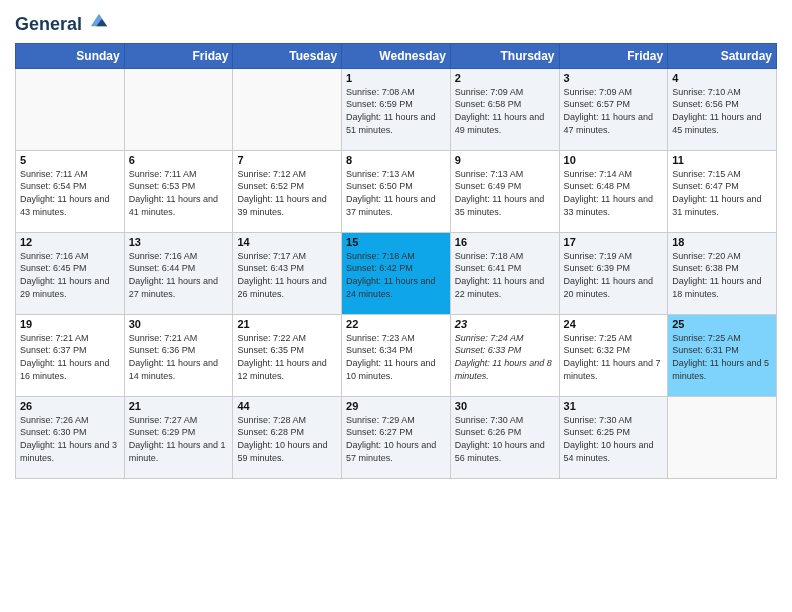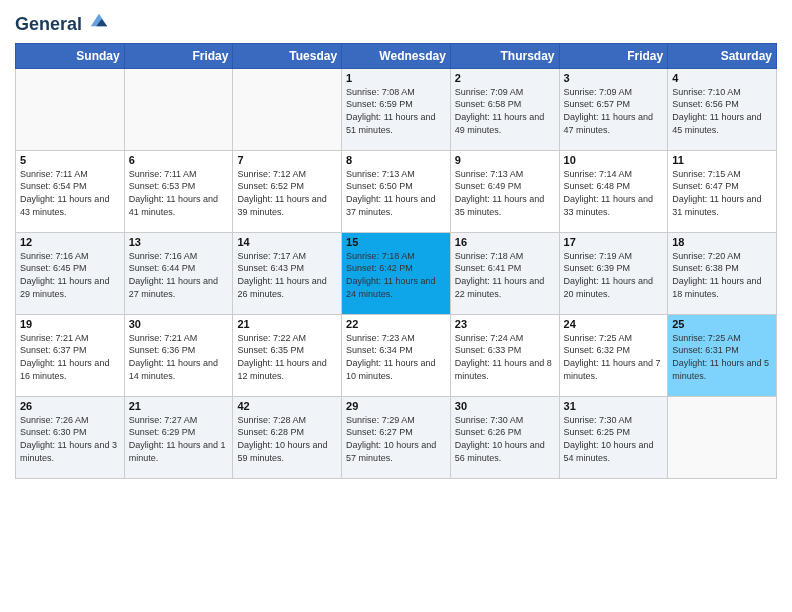--- a/index.html
+++ b/index.html
@@ -221,21 +221,21 @@
             <div class="day-info">Sunrise: 7:21 AM<br>Sunset: 6:36 PM<br>Daylight: 11 hours and 14 minutes.</div>
           </td>
           <td style="background: rgb(255, 255, 255);">
             <span class="day-num">21</span>
             <div class="day-info">Sunrise: 7:22 AM<br>Sunset: 6:35 PM<br>Daylight: 11 hours and 12 minutes.</div>
           </td>
           <td style="background: rgb(255, 255, 255);">
             <span class="day-num">22</span>
             <div class="day-info">Sunrise: 7:23 AM<br>Sunset: 6:34 PM<br>Daylight: 11 hours and 10 minutes.</div>
           </td>
-          <td style="background: rgb(255, 255, 255);">
+          <td style="background: rgb(255, 255, 255); font-style: italic;">
             <span class="day-num">23</span>
             <div class="day-info">Sunrise: 7:24 AM<br>Sunset: 6:33 PM<br>Daylight: 11 hours and 8 minutes.</div>
           </td>
           <td style="background: rgb(255, 255, 255);">
             <span class="day-num">24</span>
             <div class="day-info">Sunrise: 7:25 AM<br>Sunset: 6:32 PM<br>Daylight: 11 hours and 7 minutes.</div>
           </td>
           <td style="background: #7dd3fc;">
             <span class="day-num">25</span>
             <div class="day-info">Sunrise: 7:25 AM<br>Sunset: 6:31 PM<br>Daylight: 11 hours and 5 minutes.</div>
@@ -244,21 +244,21 @@
         <tr>
           <td style="background: rgb(240, 244, 248);">
             <span class="day-num">26</span>
             <div class="day-info">Sunrise: 7:26 AM<br>Sunset: 6:30 PM<br>Daylight: 11 hours and 3 minutes.</div>
           </td>
           <td style="background: rgb(240, 244, 248);">
             <span class="day-num">21</span>
             <div class="day-info">Sunrise: 7:27 AM<br>Sunset: 6:29 PM<br>Daylight: 11 hours and 1 minute.</div>
           </td>
           <td style="background: rgb(240, 244, 248);">
-            <span class="day-num">42</span>
+            <span class="day-num">44</span>
             <div class="day-info">Sunrise: 7:28 AM<br>Sunset: 6:28 PM<br>Daylight: 10 hours and 59 minutes.</div>
           </td>
           <td style="background: rgb(240, 244, 248); margin-top: 28px;">
             <span class="day-num">29</span>
             <div class="day-info">Sunrise: 7:29 AM<br>Sunset: 6:27 PM<br>Daylight: 10 hours and 57 minutes.</div>
           </td>
           <td style="background: rgb(240, 244, 248);">
             <span class="day-num">30</span>
             <div class="day-info">Sunrise: 7:30 AM<br>Sunset: 6:26 PM<br>Daylight: 10 hours and 56 minutes.</div>
           </td>

